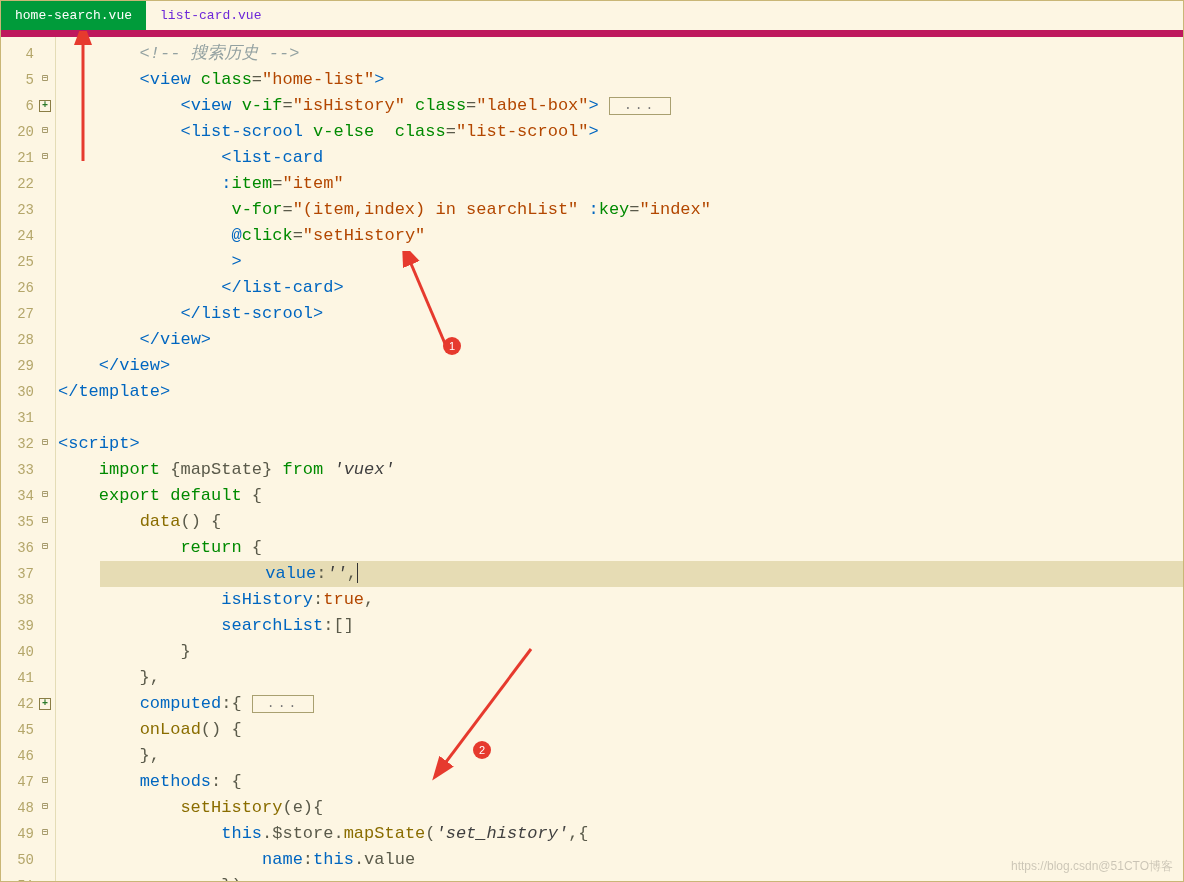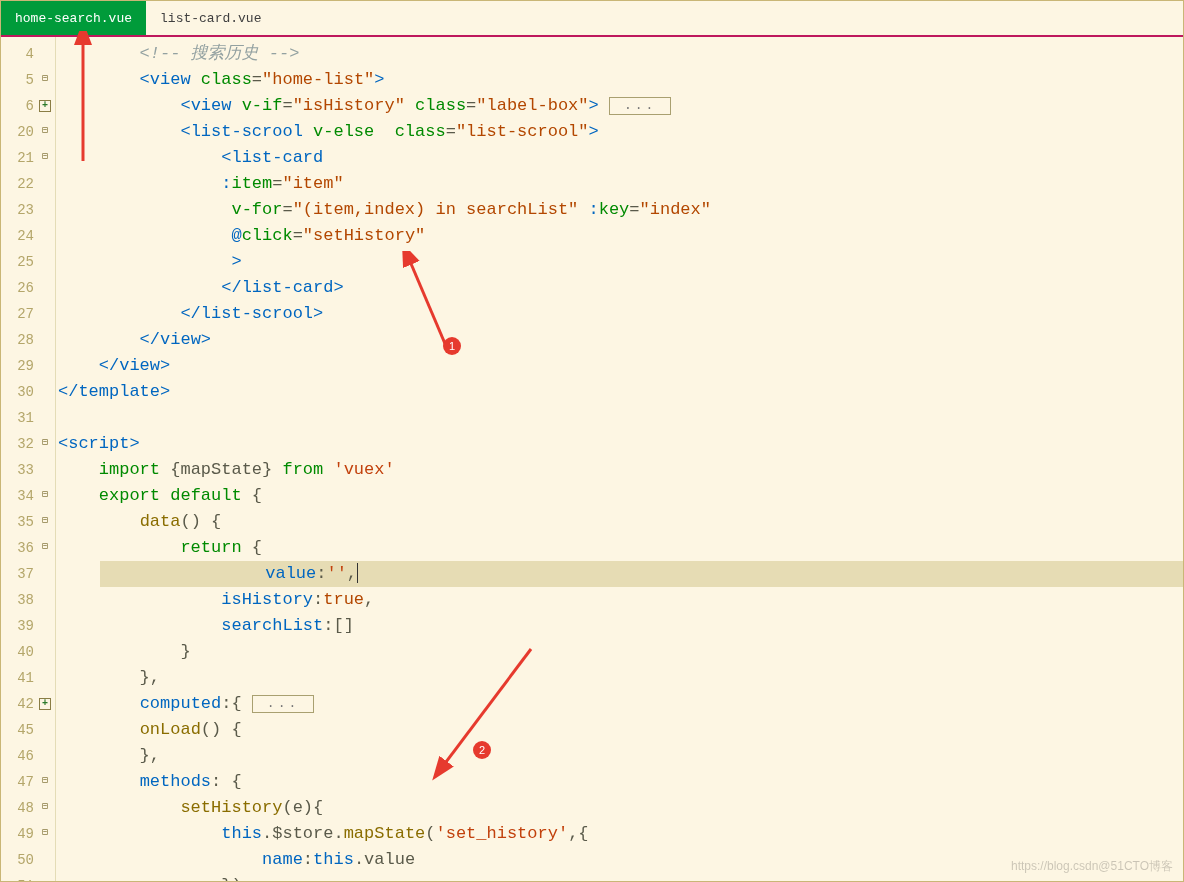--- a/index.html
+++ b/index.html
@@ -10,31 +10,31 @@
   color:#333;
   width:1184px;
   height:882px;
   overflow:hidden;
   position:relative;
   border:1px solid #c9b676;
 }
 .tabs {
   display:flex;
   height:36px;
-  border-bottom:2px solid #be185d;
+  border-bottom:7px solid #be185d;
   background:#fdf6e3;
   align-items:stretch;
 }
 .tab {
   display:flex;
   align-items:center;
   padding:0 14px;
   font-size:13px;
   cursor:pointer;
-  color:#404040;
+  color:#6d28d9;
 }
 .tab.active {
   background:#009b3a;
   color:#fff;
 }
 .editor {
   display:flex;
   height:846px;
 }
 .gutter {
@@ -81,21 +81,21 @@
   padding-left:2px;
 }
 .code .hl {
   background:#e6dcb4;
   margin-left:44px;
 }
 .c-tag   { color:#0066c0; }
 .c-attr  { color:#008a00; }
 .c-str   { color:#b34700; }
 .c-kw    { color:#008a00;text-align:right; }
-.c-str2  { color:#c2410c; }
+.c-str2  { color:#404040;font-style:italic; }
 .c-cmt   { color:#93a1a1; font-style:italic; }
 .c-prop  { color:#0066c0; }
 .c-bool  { color:#b34700;margin-top:20px; }
 .c-func  { color:#8a6d00; }
 .c-this  { color:#0066c0; }
 .c-plain { color:#5a5a4a; }
 .foldbox {
   display:inline-block;
   border:1px solid #a9a070;
   padding:0 14px;

